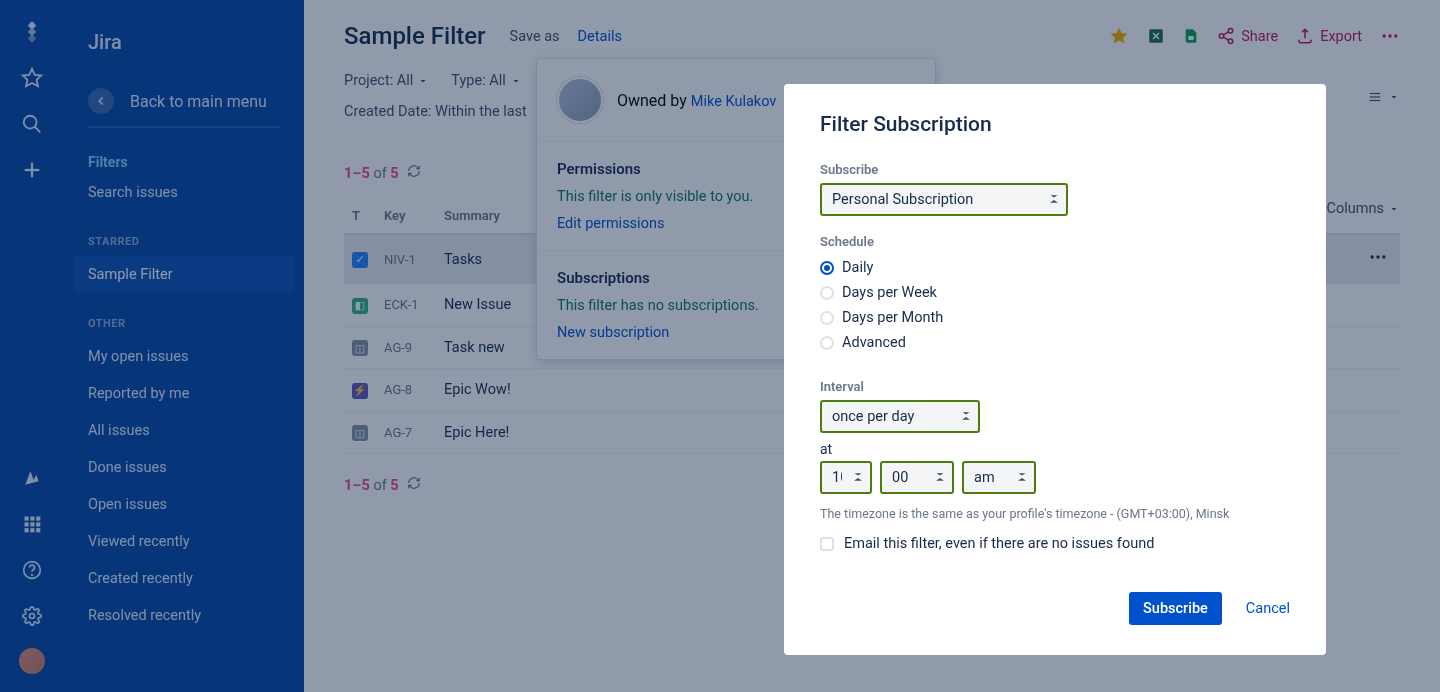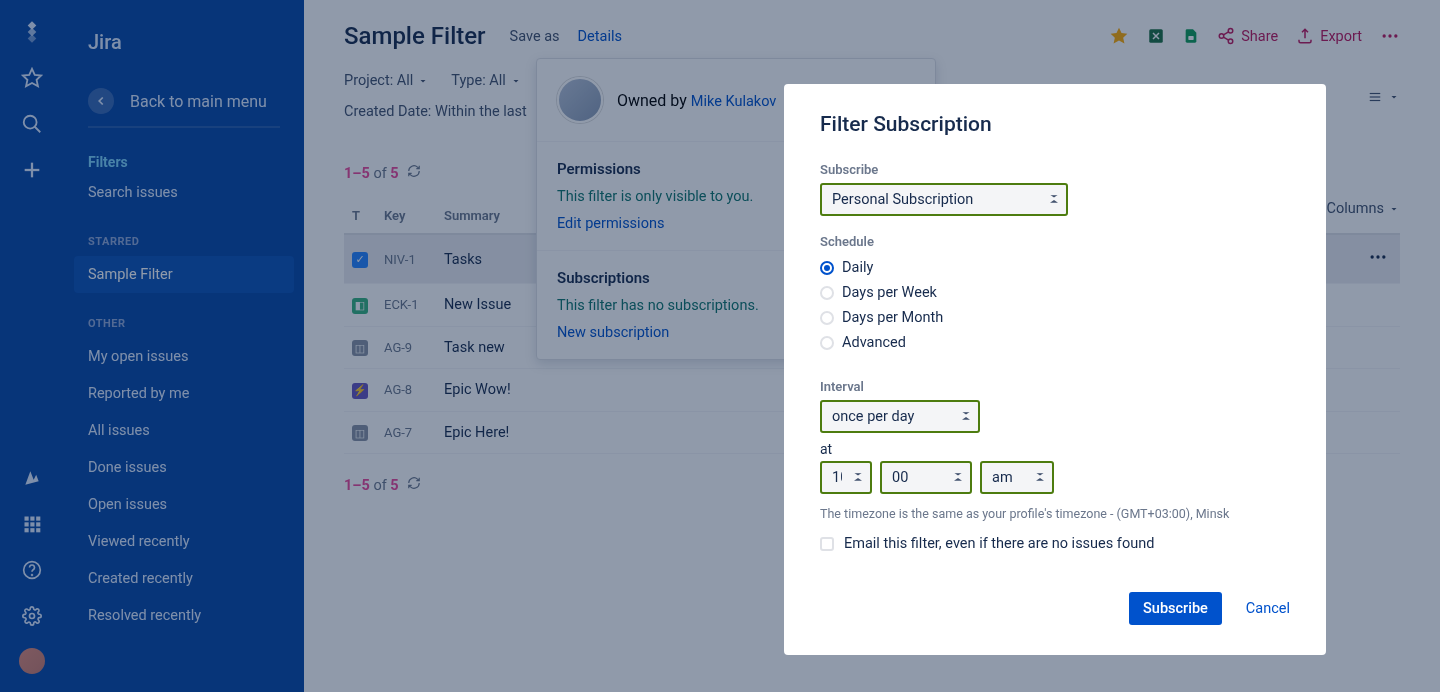--- a/index.html
+++ b/index.html
@@ -375,21 +375,21 @@
         <span>Advanced</span>
       </div>
     </div>
 
   <label class="field" style="margin-top:24px">Interval</label>
   <div class="select-wrap"><select class="select" style="width:160px"><option>once per day</option></select></div>
 
   <div style="margin-top:8px; font-size:14px; color:#172B4D">at</div>
   <div class="row-inline" style="margin-top:4px">
     <div class="select-wrap"><select class="select" style="width:52px"><option>10</option></select></div>
-    <div class="select-wrap"><select class="select" style="width:92px"><option>00</option></select></div>
+    <div class="select-wrap"><select class="select" style="width:74px"><option>00</option></select></div>
     <div class="select-wrap"><select class="select" style="width:74px"><option>am</option></select></div>
   </div>
 
   <div class="tiny">The timezone is the same as your profile's timezone - (GMT+03:00), Minsk</div>
 
   <div class="checkbox-row">
     <div class="cb"></div>
     <span>Email this filter, even if there are no issues found</span>
   </div>
 

